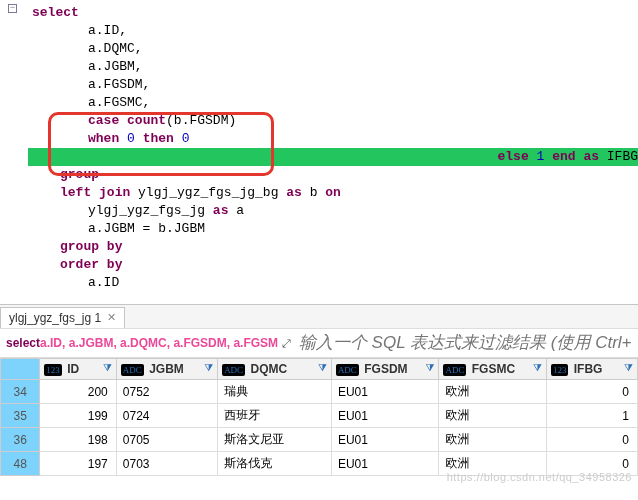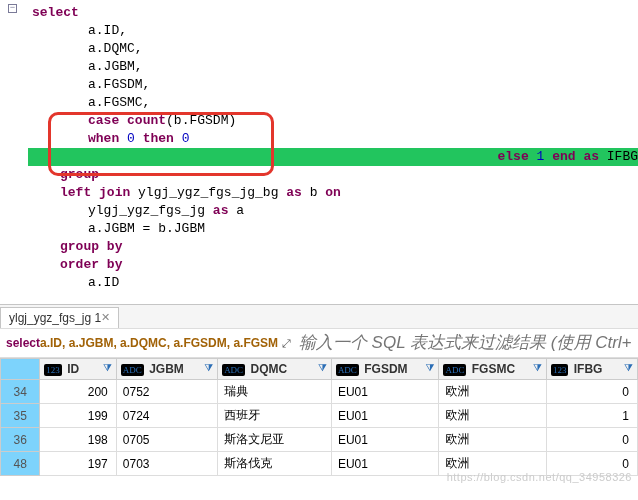--- a/index.html
+++ b/index.html
@@ -16,27 +16,27 @@
 
 .kw { color:#7f0055; font-weight:bold; }
 .num { color:#0000c0; }
 .ident { color:#000; }
 
 
 .red-box { position:absolute; left:48px; top:112px; width:226px; height:64px; border:3px solid #e3362c; border-radius:10px; pointer-events:none; }
 
 
 .tab-bar { border-top:1px solid #c5c5c5; margin-top:8px; height:24px; display:flex; align-items:flex-end; background:#f5f5f5; }
-.tab { background:#fff; border:1px solid #c5c5c5; border-bottom:none; padding:3px 8px; font-family:"Segoe UI",sans-serif; font-size:12px; color:#333; display:flex; }
+.tab { background:#fff; border:1px solid #c5c5c5; border-bottom:none; padding:3px 8px; font-family:"Segoe UI",sans-serif; font-size:12px; color:#333; display:flex; gap:6px; }
 .tab .close { color:#888; font-size:11px; }
 
 
 .sql-row { display:flex; align-items:center; border-top:1px solid #ddd; border-bottom:1px solid #ddd; padding:4px 6px; font-family:"Segoe UI",Consolas,sans-serif; font-size:12px; }
 .sql-row .sql-kw { color:#7f0055; font-weight:bold; }
-.sql-row .sql-text { color:#a16207; font-weight:bold; }
+.sql-row .sql-text { color:#ec4899; font-weight:bold; }
 .sql-row .expand { margin:0 4px; font-size:11px; color:#555; }
 .sql-row .filter-input { flex:1; margin-left:4px; font-style:italic; color:#0f766e; border:none; background:transparent; font-size:17px; font-family:"Microsoft YaHei",sans-serif; }
 
 
 .grid { border-collapse:collapse; width:100%; font-family:"Segoe UI","Microsoft YaHei",sans-serif; font-size:12px; table-layout:fixed; }
 .grid th { background:#f2f2f2; border:1px solid #ccc; padding:3px 4px; font-weight:normal; color:#333; text-align:left; position:relative; white-space:nowrap; }
 .grid th .col-label { font-weight:bold; }
 .grid th .type-icon { color:#2a6db5; font-size:9px; background:#000000; padding:1px 2px; border-radius:2px; margin-right:2px; font-family:Consolas; }
 .grid th .filter-icon { float:right; color:#2a6db5; font-size:10px; }
 .grid td { border:1px solid #ddd; padding:3px 6px; white-space:nowrap; overflow:hidden; }

